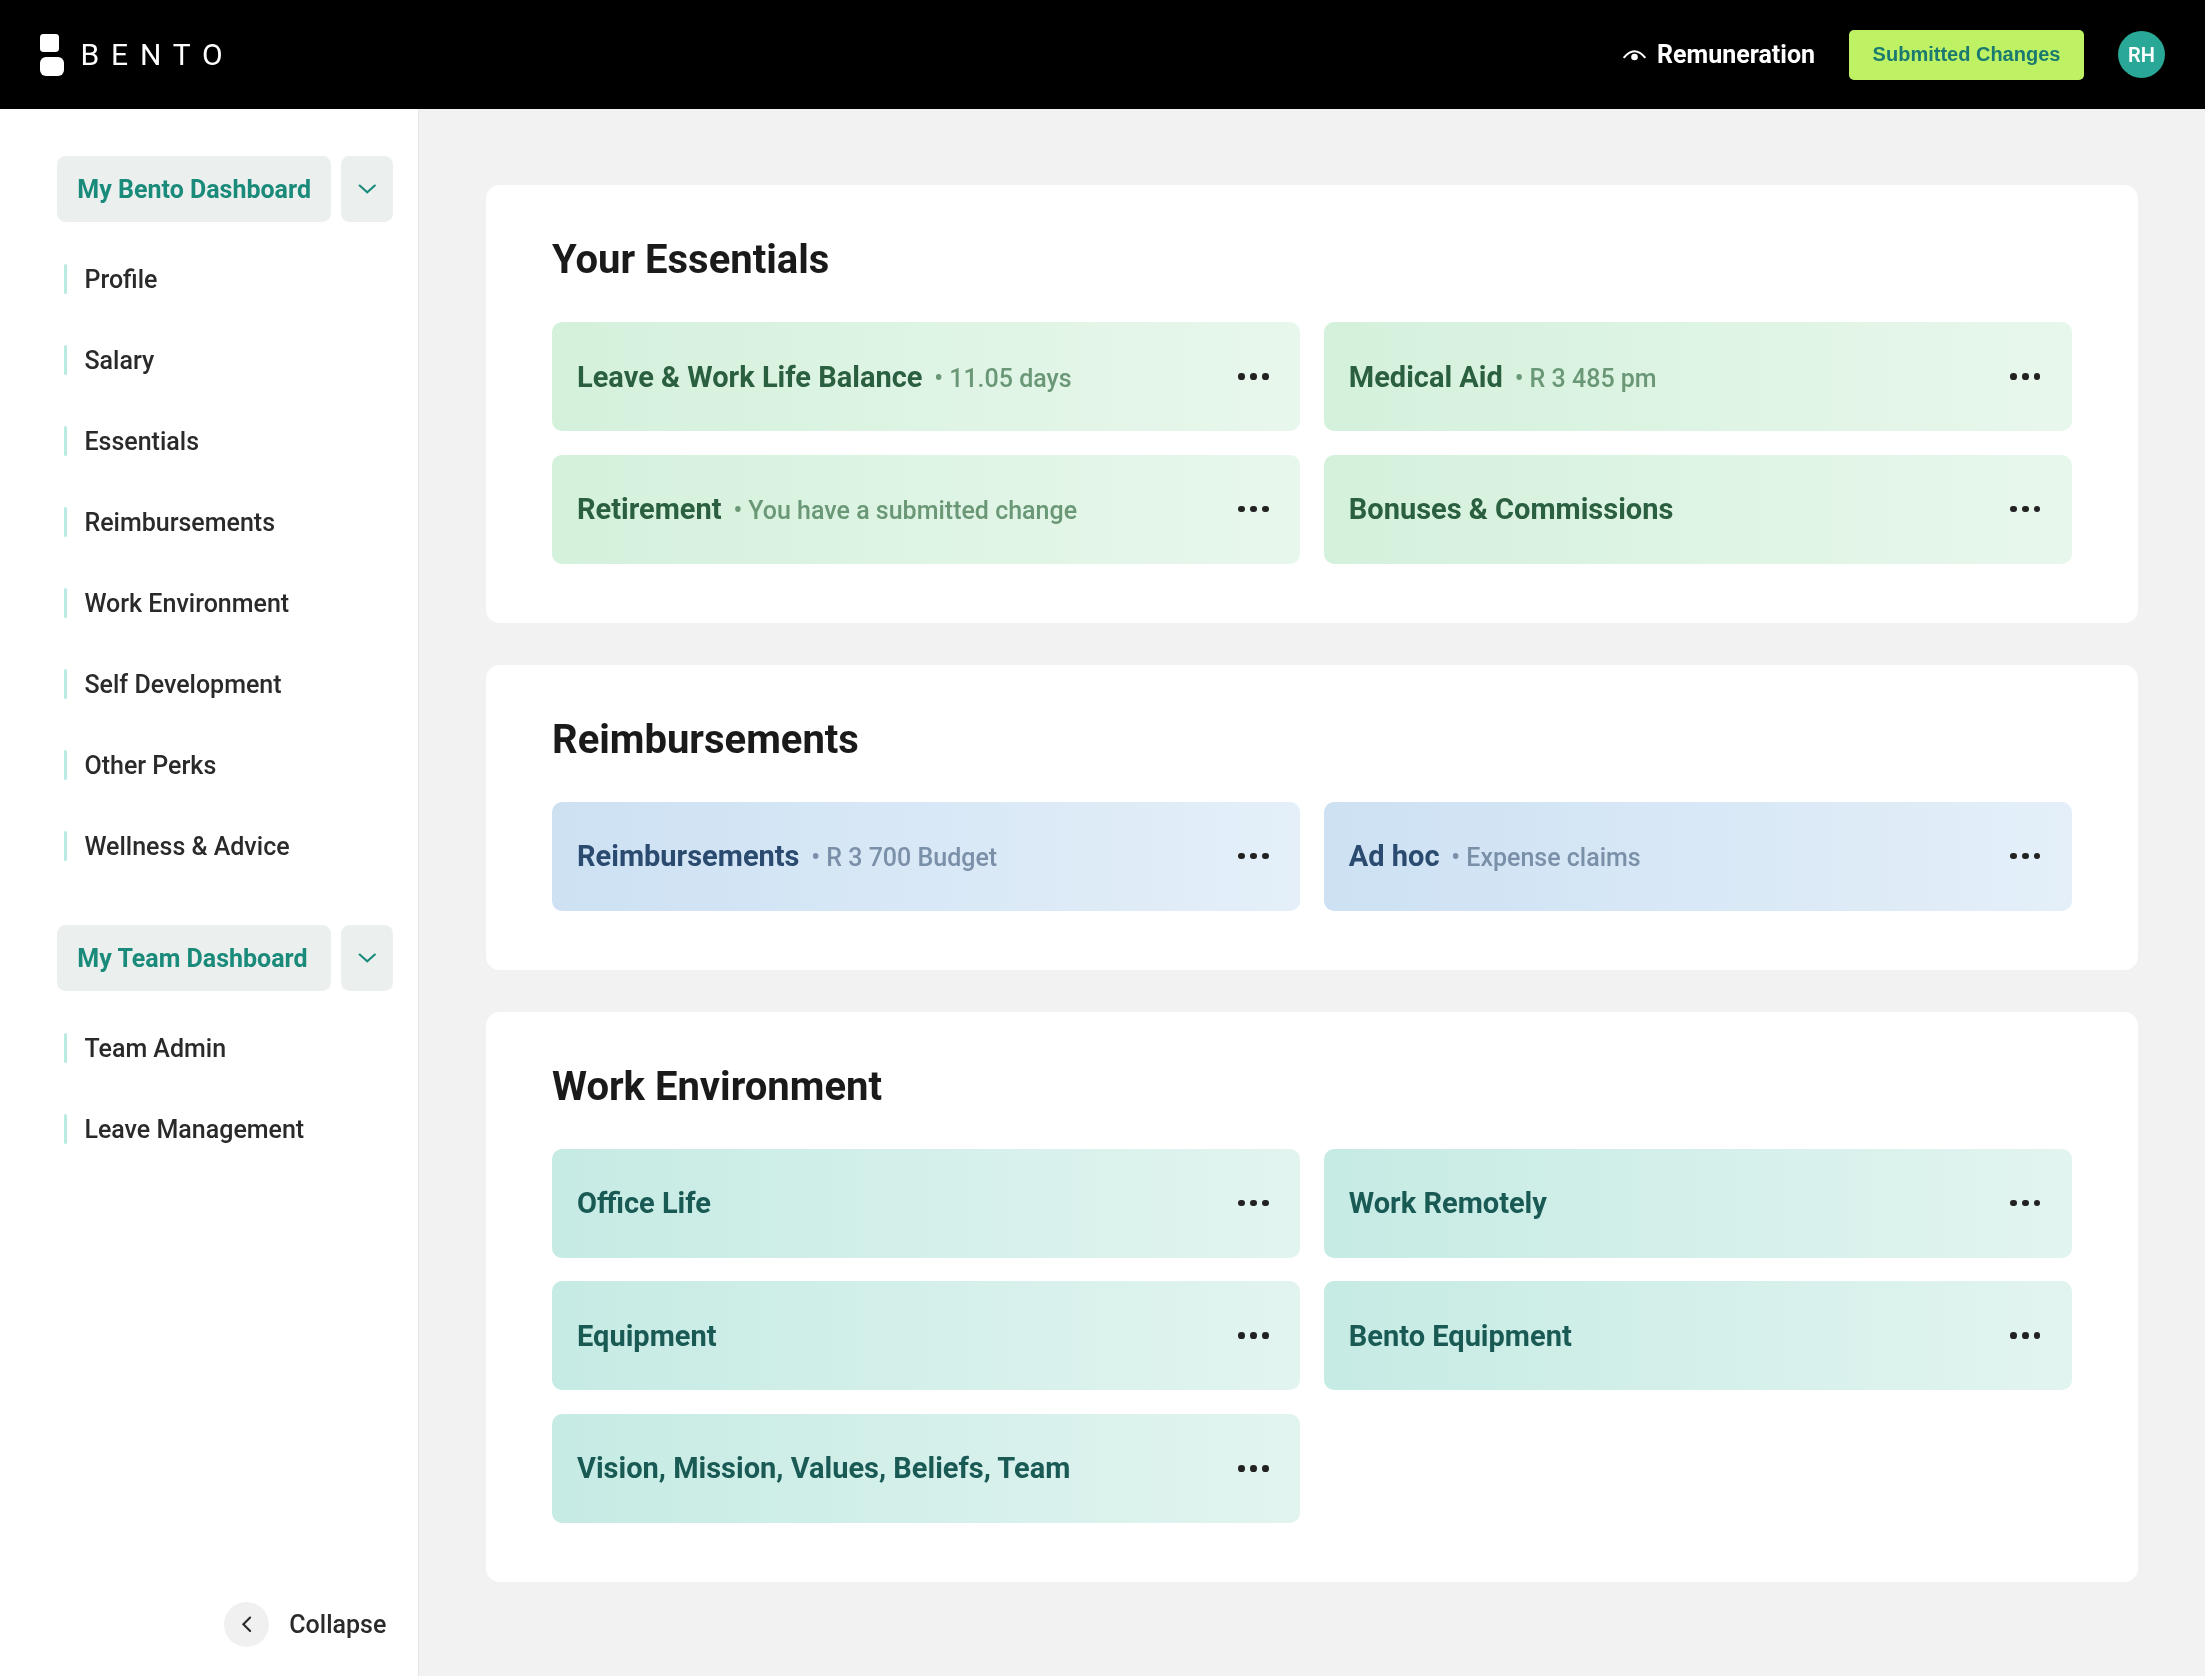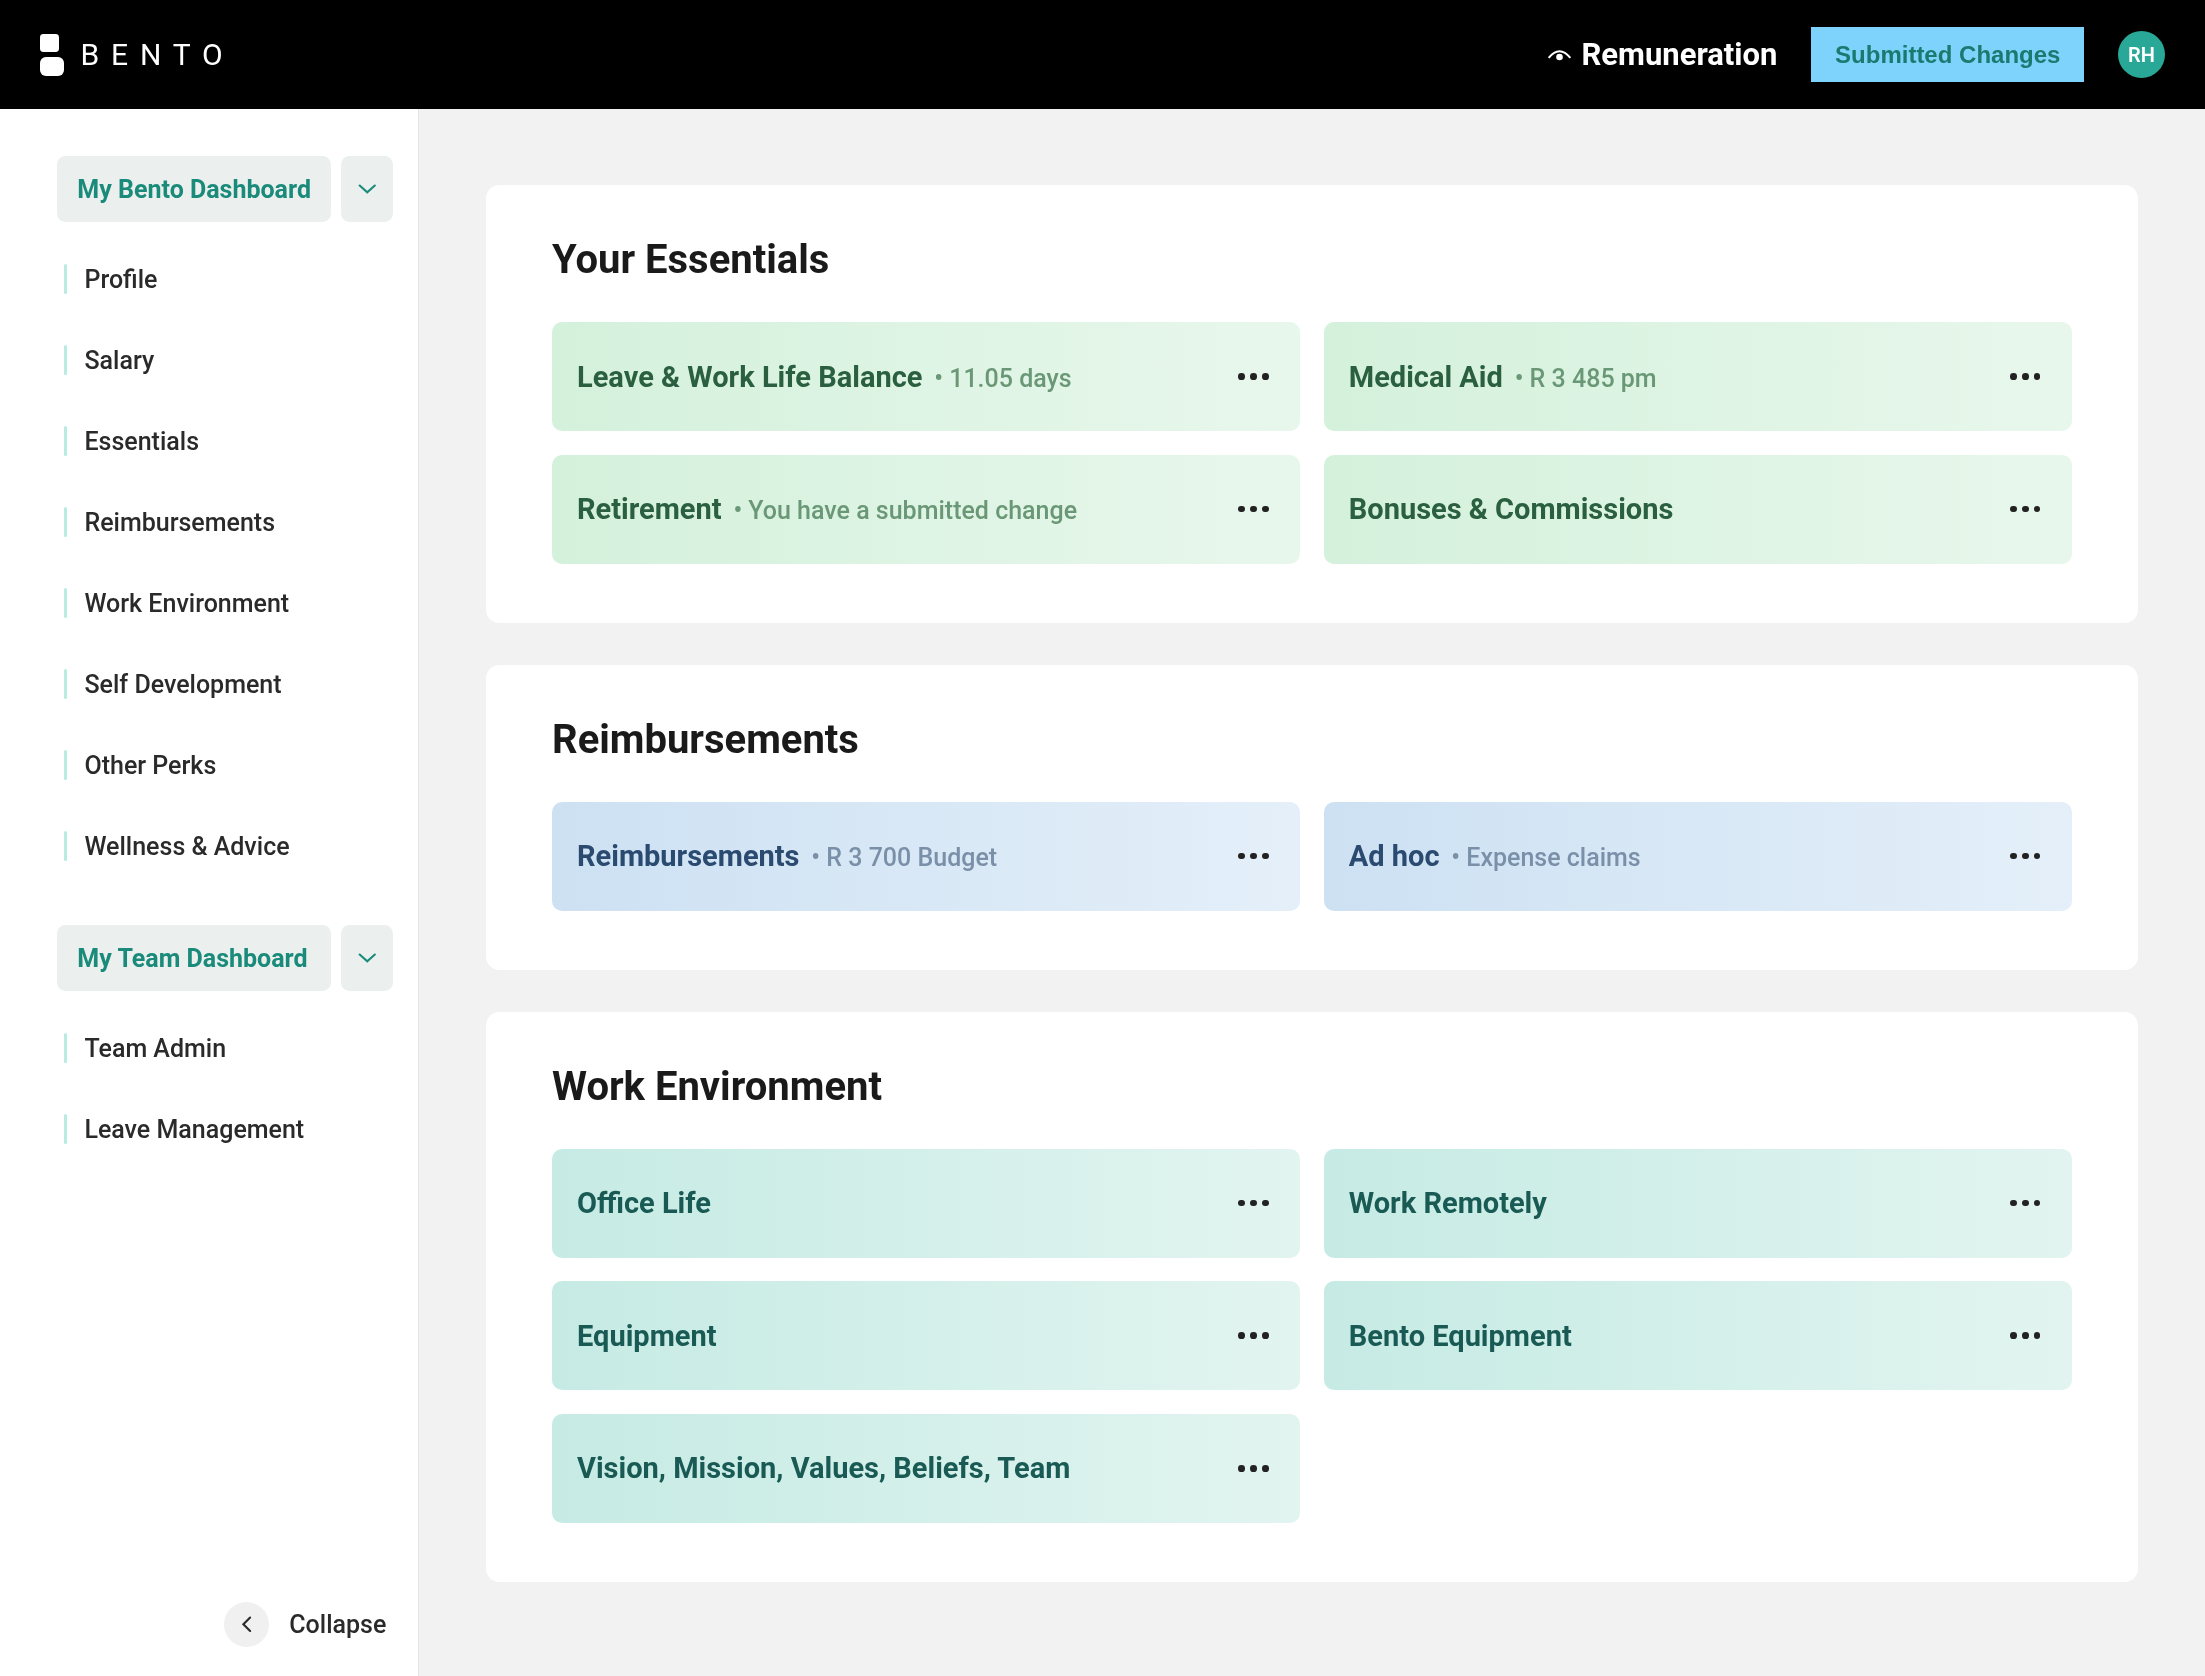--- a/index.html
+++ b/index.html
@@ -55,35 +55,35 @@
     .header-right {
       display: flex;
       align-items: center;
       gap: 34px;
     }
     .remuneration {
       display: flex;
       align-items: center;
       gap: 10px;
       color: #fff;
-      font-size: 31px;
+      font-size: 25px;
       font-weight: 700;
       cursor: pointer;
     }
     .eye-icon {
       width: 25px;
       height: 17px;
     }
     .submitted-btn {
-      background: #7dd3fc;
+      background: #bef264;
       color: #1a7a6f;
       border: none;
       padding: 13.5px 23.6px;
-      border-radius: 0;
-      font-size: 24px;
+      border-radius: 5px;
+      font-size: 20px;
       font-weight: 700;
       cursor: pointer;
     }
     .avatar {
       width: 47px;
       height: 47px;
       background: #2aa897;
       border-radius: 50%;
       display: flex;
       align-items: center;

